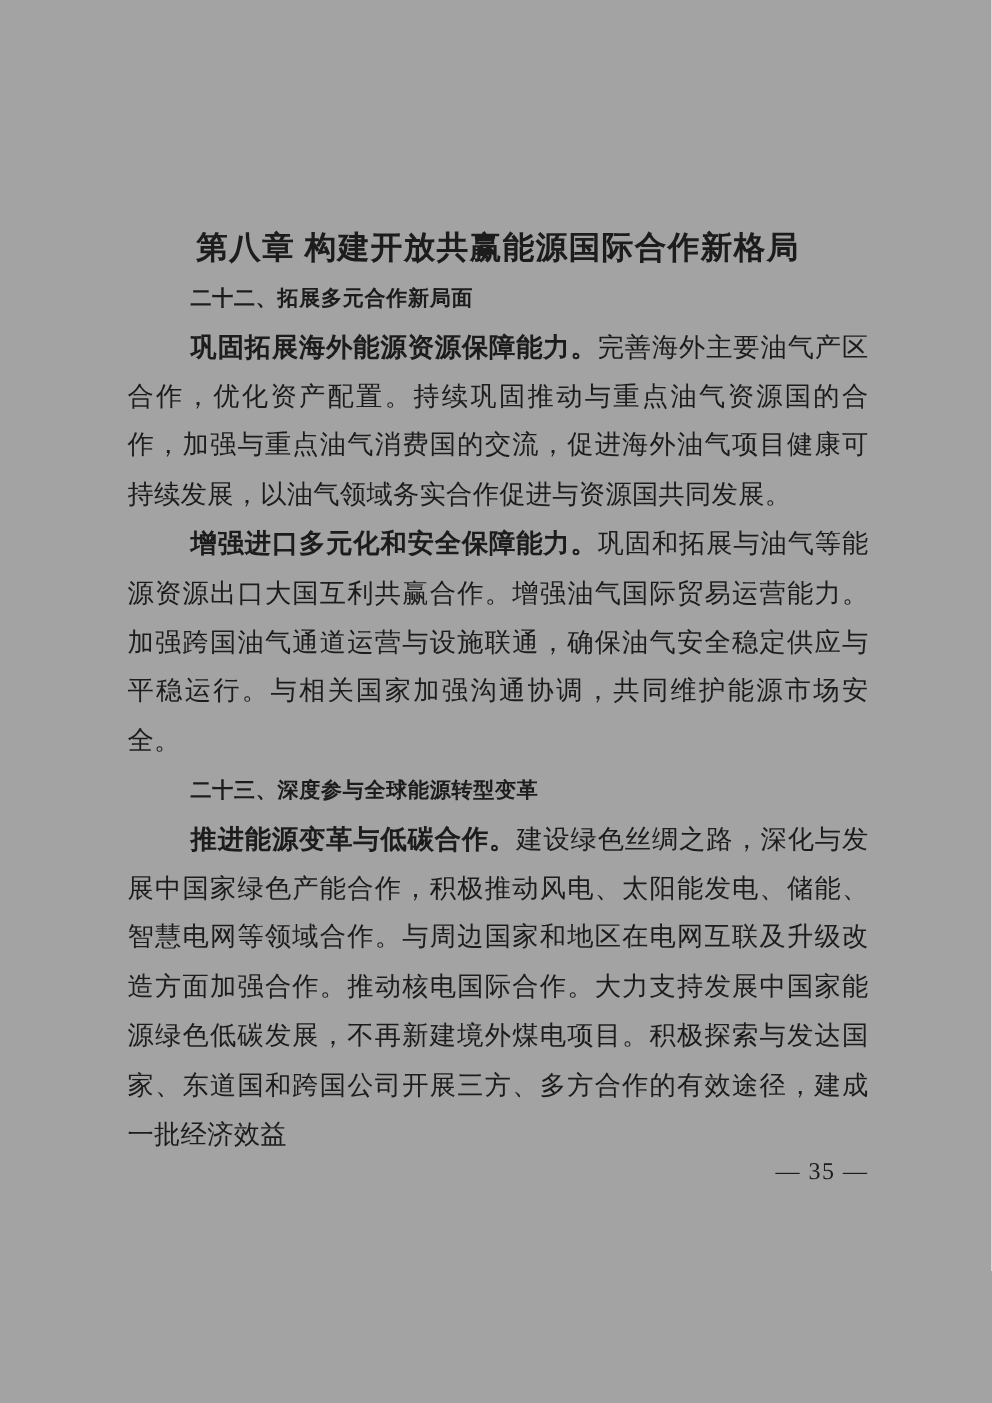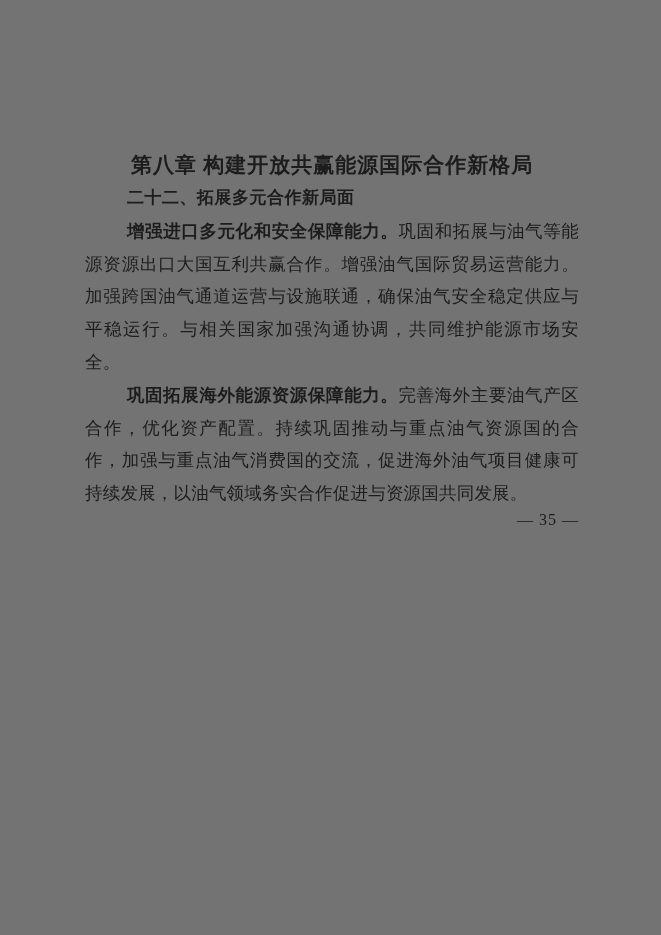--- a/index.html
+++ b/index.html
@@ -11,21 +11,21 @@
     width: 661px;
     height: 935px;
     overflow: hidden;
     font-family: "Liberation Serif", "DejaVu Serif", serif;
     color: #1c1c1c;
   }
   .page {
     position: relative;
     width: 661px;
     height: 935px;
-    background: #737373;
+    background: #a3a3a3;
   }
   .content {
     position: absolute;
     left: 85px;
     top: 150px;
     width: 494px;
   }
   .chapter-title {
     margin: 0 0 2px 0;
     font-size: 21px;
@@ -45,21 +45,21 @@
     text-indent: 42px;
     letter-spacing: 0.2px;
     font-style: oblique 5deg;  
   }
   .para .lead {
     font-weight: bold;
   }
   .section-heading {
     margin: 0;
     padding-left: 42px;
-    font-size: 17px;
+    font-size: 14px;
     font-weight: bold;
     line-height: 32.8px;
     letter-spacing: 0.5px;
     font-family: "Liberation Sans", "DejaVu Sans", sans-serif;
     font-style: normal;
     white-space: nowrap;
   }
   .page-number {
     margin-top: 0;
     font-size: 16px;
@@ -74,22 +74,24 @@
 <body>
 
 <div class="page">
   <div class="content">
 
     <h1 class="chapter-title">第八章 构建开放共赢能源国际合作新格局</h1>
 
 
     <h2 class="section-heading">二十二、拓展多元合作新局面</h2>
 
+    <p class="para"><span class="lead">巩固拓展海外能源资源保障能力。</span><span>完善海外主要油气产区合作，优化资产配置。持续巩固推动与重点油气资源国的合作，加强与重点油气消费国的交流，促进海外油气项目健康可持续发展，以油气领域务实合作促进与资源国共同发展。</span></p>
+
     <p class="para"><span class="lead">增强进口多元化和安全保障能力。</span><span>巩固和拓展与油气等能源资源出口大国互利共赢合作。增强油气国际贸易运营能力。加强跨国油气通道运营与设施联通，确保油气安全稳定供应与平稳运行。与相关国家加强沟通协调，共同维护能源市场安全。</span></p>
 
-    <p class="para"><span class="lead">巩固拓展海外能源资源保障能力。</span><span>完善海外主要油气产区合作，优化资产配置。持续巩固推动与重点油气资源国的合作，加强与重点油气消费国的交流，促进海外油气项目健康可持续发展，以油气领域务实合作促进与资源国共同发展。</span></p>
+    <h2 class="section-heading">二十三、深度参与全球能源转型变革</h2>
 
-
+    <p class="para"><span class="lead">推进能源变革与低碳合作。</span><span>建设绿色丝绸之路，深化与发展中国家绿色产能合作，积极推动风电、太阳能发电、储能、智慧电网等领域合作。与周边国家和地区在电网互联及升级改造方面加强合作。推动核电国际合作。大力支持发展中国家能源绿色低碳发展，不再新建境外煤电项目。积极探索与发达国家、东道国和跨国公司开展三方、多方合作的有效途径，建成一批经济效益</span></p>
 
     <div class="page-number">— 35 —</div>
 
   </div>
 </div>
 
 </body></html>

